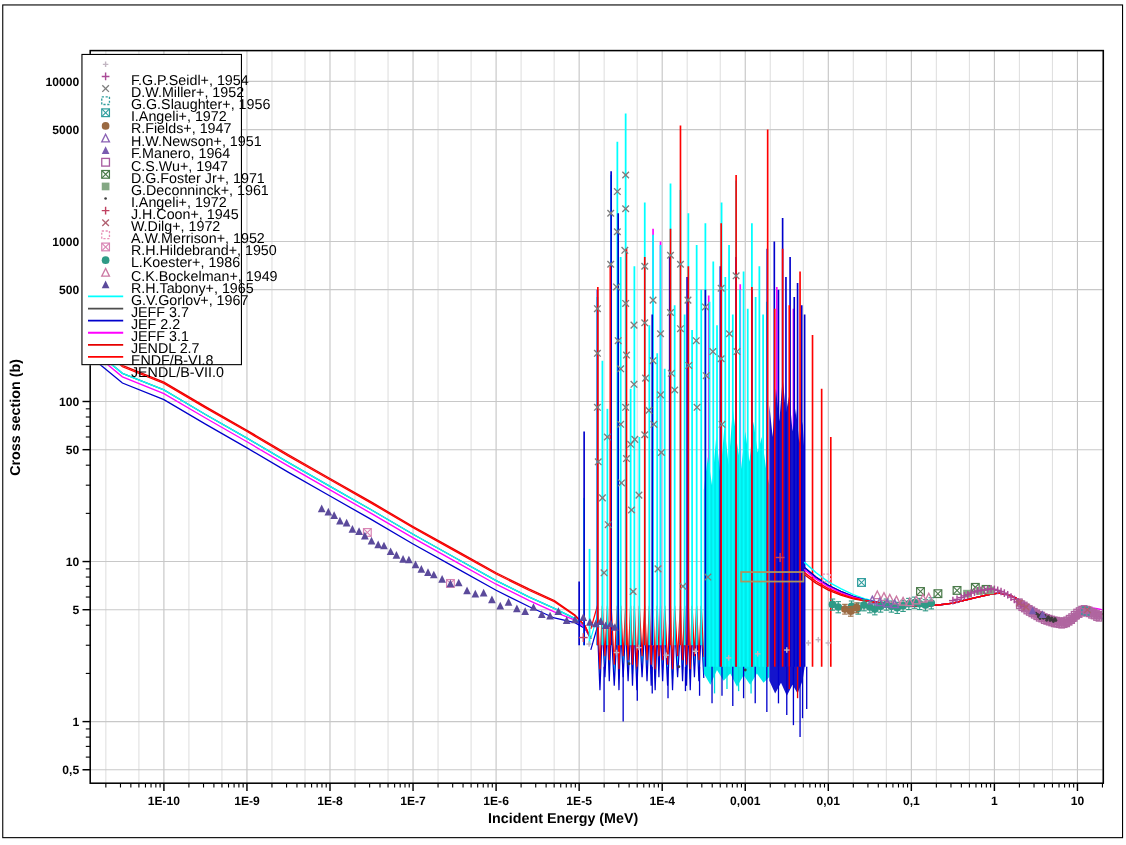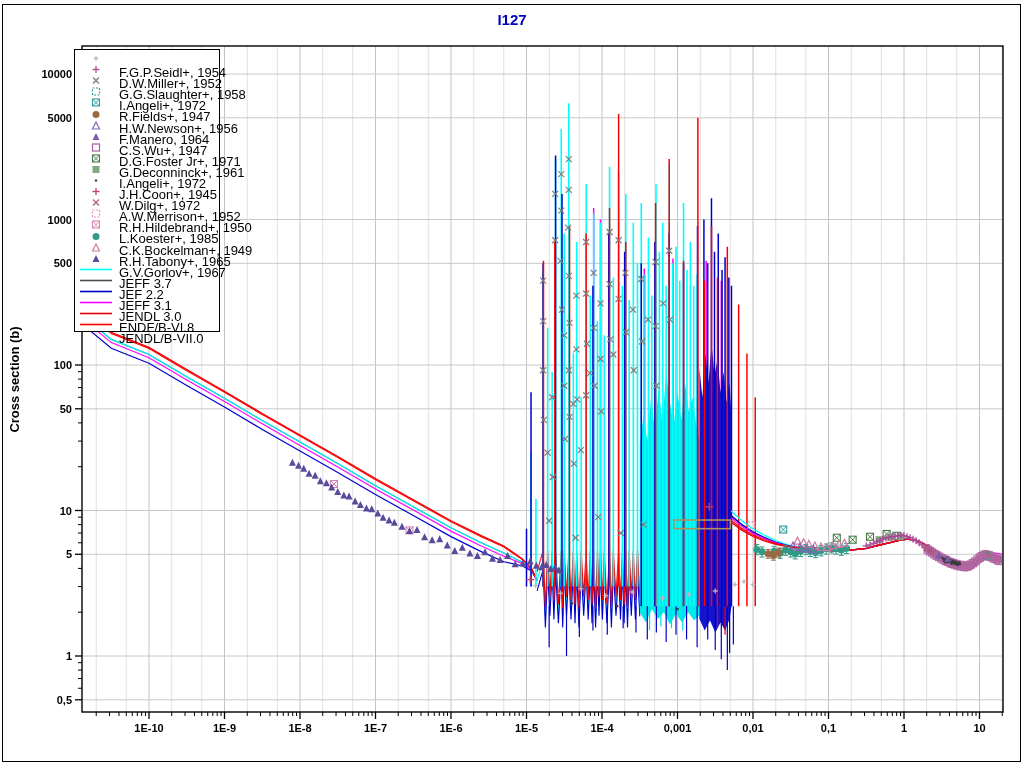--- a/index.html
+++ b/index.html
@@ -17,21 +17,20 @@
         border:1px solid #000;box-sizing:border-box;padding-top:3px;z-index:5;}
   .lg-row{display:flex;align-items:center;height:11.1px;}
   .lg-sample{width:44px;height:11px;flex:0 0 44px;}
   .lg-label{font-size:13px;color:#000;white-space:nowrap;line-height:11px;margin-top:28px;}
 </style>
 </head>
 <body>
 
 <div id="page">
   <div id="frame"></div>
-  <div id="chart-title">I127</div>
   <svg id="plot-svg" width="1024" height="768">
       <g>
         <line x1="96.22776467263058" y1="46" x2="96.22776467263058" y2="712" stroke="#e0e0e0" stroke-width="1"></line>
         <line x1="126.27223532736942" y1="46" x2="126.27223532736942" y2="712" stroke="#e0e0e0" stroke-width="1"></line>
         <line x1="171.7277646726306" y1="46" x2="171.7277646726306" y2="712" stroke="#e0e0e0" stroke-width="1"></line>
         <line x1="201.7722353273694" y1="46" x2="201.7722353273694" y2="712" stroke="#e0e0e0" stroke-width="1"></line>
         <line x1="247.2277646726306" y1="46" x2="247.2277646726306" y2="712" stroke="#e0e0e0" stroke-width="1"></line>
         <line x1="277.2722353273694" y1="46" x2="277.2722353273694" y2="712" stroke="#e0e0e0" stroke-width="1"></line>
         <line x1="322.7277646726306" y1="46" x2="322.7277646726306" y2="712" stroke="#e0e0e0" stroke-width="1"></line>
         <line x1="352.7722353273694" y1="46" x2="352.7722353273694" y2="712" stroke="#e0e0e0" stroke-width="1"></line>
@@ -943,41 +942,41 @@
           <line x1="17.5" y1="5.5" x2="24.5" y2="5.5" stroke="#aa4a96" stroke-width="1.3"></line>
           <line x1="21" y1="2" x2="21" y2="9" stroke="#aa4a96" stroke-width="1.3"></line>
         </svg>
         <span class="lg-label">D.W.Miller+, 1952</span>
       </div>
       <div class="lg-row">
         <svg width="44" height="11" class="lg-sample">
           <line x1="18" y1="2.5" x2="24" y2="8.5" stroke="#7d7d7d" stroke-width="1.2"></line>
           <line x1="18" y1="8.5" x2="24" y2="2.5" stroke="#7d7d7d" stroke-width="1.2"></line>
         </svg>
-        <span class="lg-label">G.G.Slaughter+, 1958</span>
+        <span class="lg-label">G.G.Slaughter+, 1956</span>
       </div>
       <div class="lg-row">
         <svg width="44" height="11" class="lg-sample">
           <rect x="17.5" y="2" width="7" height="7" fill="none" stroke="#2f9e9e" stroke-width="1.2" stroke-dasharray="2 1.5"></rect>
         </svg>
         <span class="lg-label">I.Angeli+, 1972</span>
       </div>
       <div class="lg-row">
         <svg width="44" height="11" class="lg-sample">
           <rect x="17.5" y="2" width="7" height="7" fill="none" stroke="#2f9e9e" stroke-width="1.1"></rect>
           <line x1="17.5" y1="2" x2="24.5" y2="9" stroke="#2f9e9e" stroke-width="1"></line>
           <line x1="17.5" y1="9" x2="24.5" y2="2" stroke="#2f9e9e" stroke-width="1"></line>
         </svg>
         <span class="lg-label">R.Fields+, 1947</span>
       </div>
       <div class="lg-row">
         <svg width="44" height="11" class="lg-sample">
           <circle cx="21" cy="5.5" r="3.5" fill="#9a6a42" stroke="none"></circle>
         </svg>
-        <span class="lg-label">H.W.Newson+, 1956</span>
+        <span class="lg-label">H.W.Newson+, 1951</span>
       </div>
       <div class="lg-row">
         <svg width="44" height="11" class="lg-sample">
           <path d="M21 2L24.5 9L17.5 9Z" fill="none" stroke="#8a62b4" stroke-width="1.2"></path>
         </svg>
         <span class="lg-label">F.Manero, 1964</span>
       </div>
       <div class="lg-row">
         <svg width="44" height="11" class="lg-sample">
           <path d="M21 2L24.5 9L17.5 9Z" fill="#7a5cb0" stroke="none"></path>
@@ -1029,21 +1028,21 @@
           <rect x="17.5" y="2" width="7" height="7" fill="none" stroke="#e890b8" stroke-width="1.2" stroke-dasharray="2 1.5"></rect>
         </svg>
         <span class="lg-label">R.H.Hildebrand+, 1950</span>
       </div>
       <div class="lg-row">
         <svg width="44" height="11" class="lg-sample">
           <rect x="17.5" y="2" width="7" height="7" fill="none" stroke="#d884b4" stroke-width="1.1"></rect>
           <line x1="17.5" y1="2" x2="24.5" y2="9" stroke="#d884b4" stroke-width="1"></line>
           <line x1="17.5" y1="9" x2="24.5" y2="2" stroke="#d884b4" stroke-width="1"></line>
         </svg>
-        <span class="lg-label">L.Koester+, 1985</span>
+        <span class="lg-label">L.Koester+, 1986</span>
       </div>
       <div class="lg-row">
         <svg width="44" height="11" class="lg-sample">
           <circle cx="21" cy="5.5" r="3.5" fill="#2f9a86" stroke="none"></circle>
         </svg>
         <span class="lg-label">C.K.Bockelman+, 1949</span>
       </div>
       <div class="lg-row">
         <svg width="44" height="11" class="lg-sample">
           <path d="M21 2L24.5 9L17.5 9Z" fill="none" stroke="#cc7aa4" stroke-width="1.2"></path>
@@ -1071,29 +1070,30 @@
       <div class="lg-row">
         <svg width="44" height="11" class="lg-sample">
           <line x1="5" x2="37" y1="5.5" y2="5.5" stroke="#0000cc" stroke-width="1.6"></line>
         </svg>
         <span class="lg-label">JEFF 3.1</span>
       </div>
       <div class="lg-row">
         <svg width="44" height="11" class="lg-sample">
           <line x1="5" x2="37" y1="5.5" y2="5.5" stroke="#ff00ff" stroke-width="1.6"></line>
         </svg>
-        <span class="lg-label">JENDL 3.0</span>
+        <span class="lg-label">JENDL 2.7</span>
       </div>
       <div class="lg-row">
         <svg width="44" height="11" class="lg-sample">
           <line x1="5" x2="37" y1="5.5" y2="5.5" stroke="#e60000" stroke-width="1.6"></line>
         </svg>
         <span class="lg-label">ENDF/B-VI.8</span>
       </div>
       <div class="lg-row">
         <svg width="44" height="11" class="lg-sample">
           <line x1="5" x2="37" y1="5.5" y2="5.5" stroke="#ff0000" stroke-width="1.6"></line>
         </svg>
         <span class="lg-label">JENDL/B-VII.0</span>
       </div>
     </div>
+  <div id="x-axis-title">Incident Energy (MeV)</div>
   <div id="y-axis-title">Cross section (b)</div>
 </div>
 
 </body></html>

